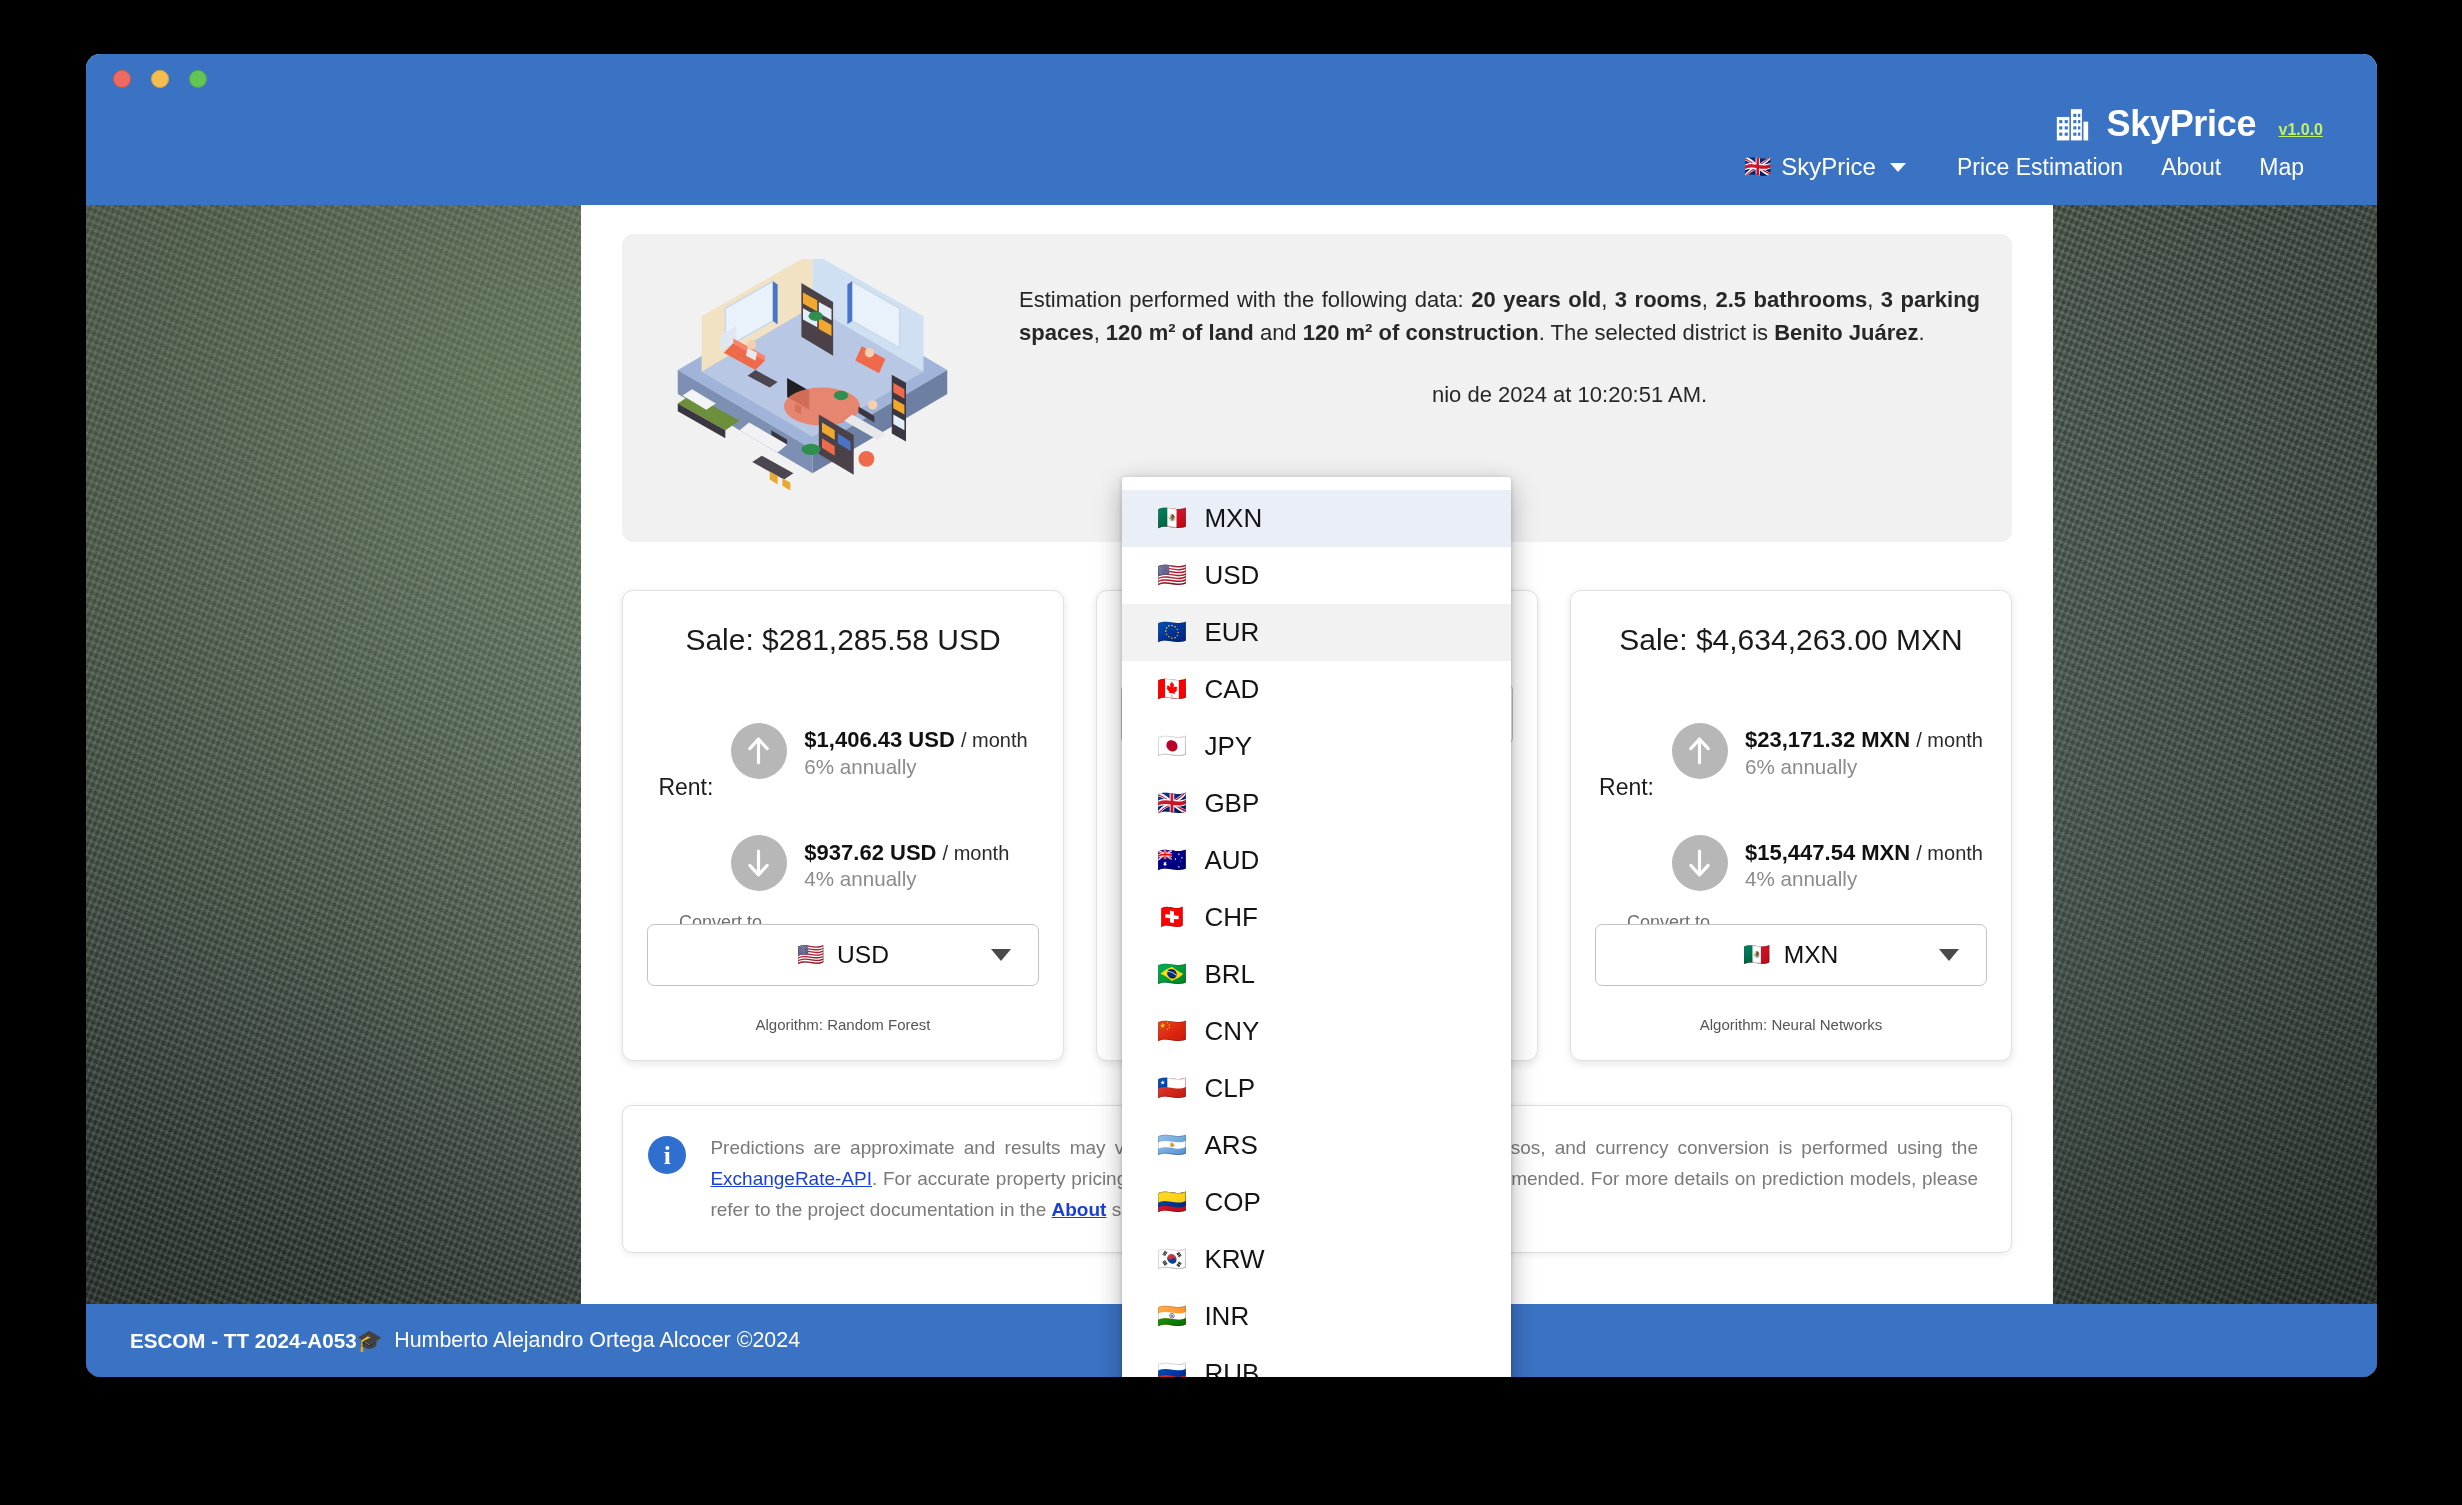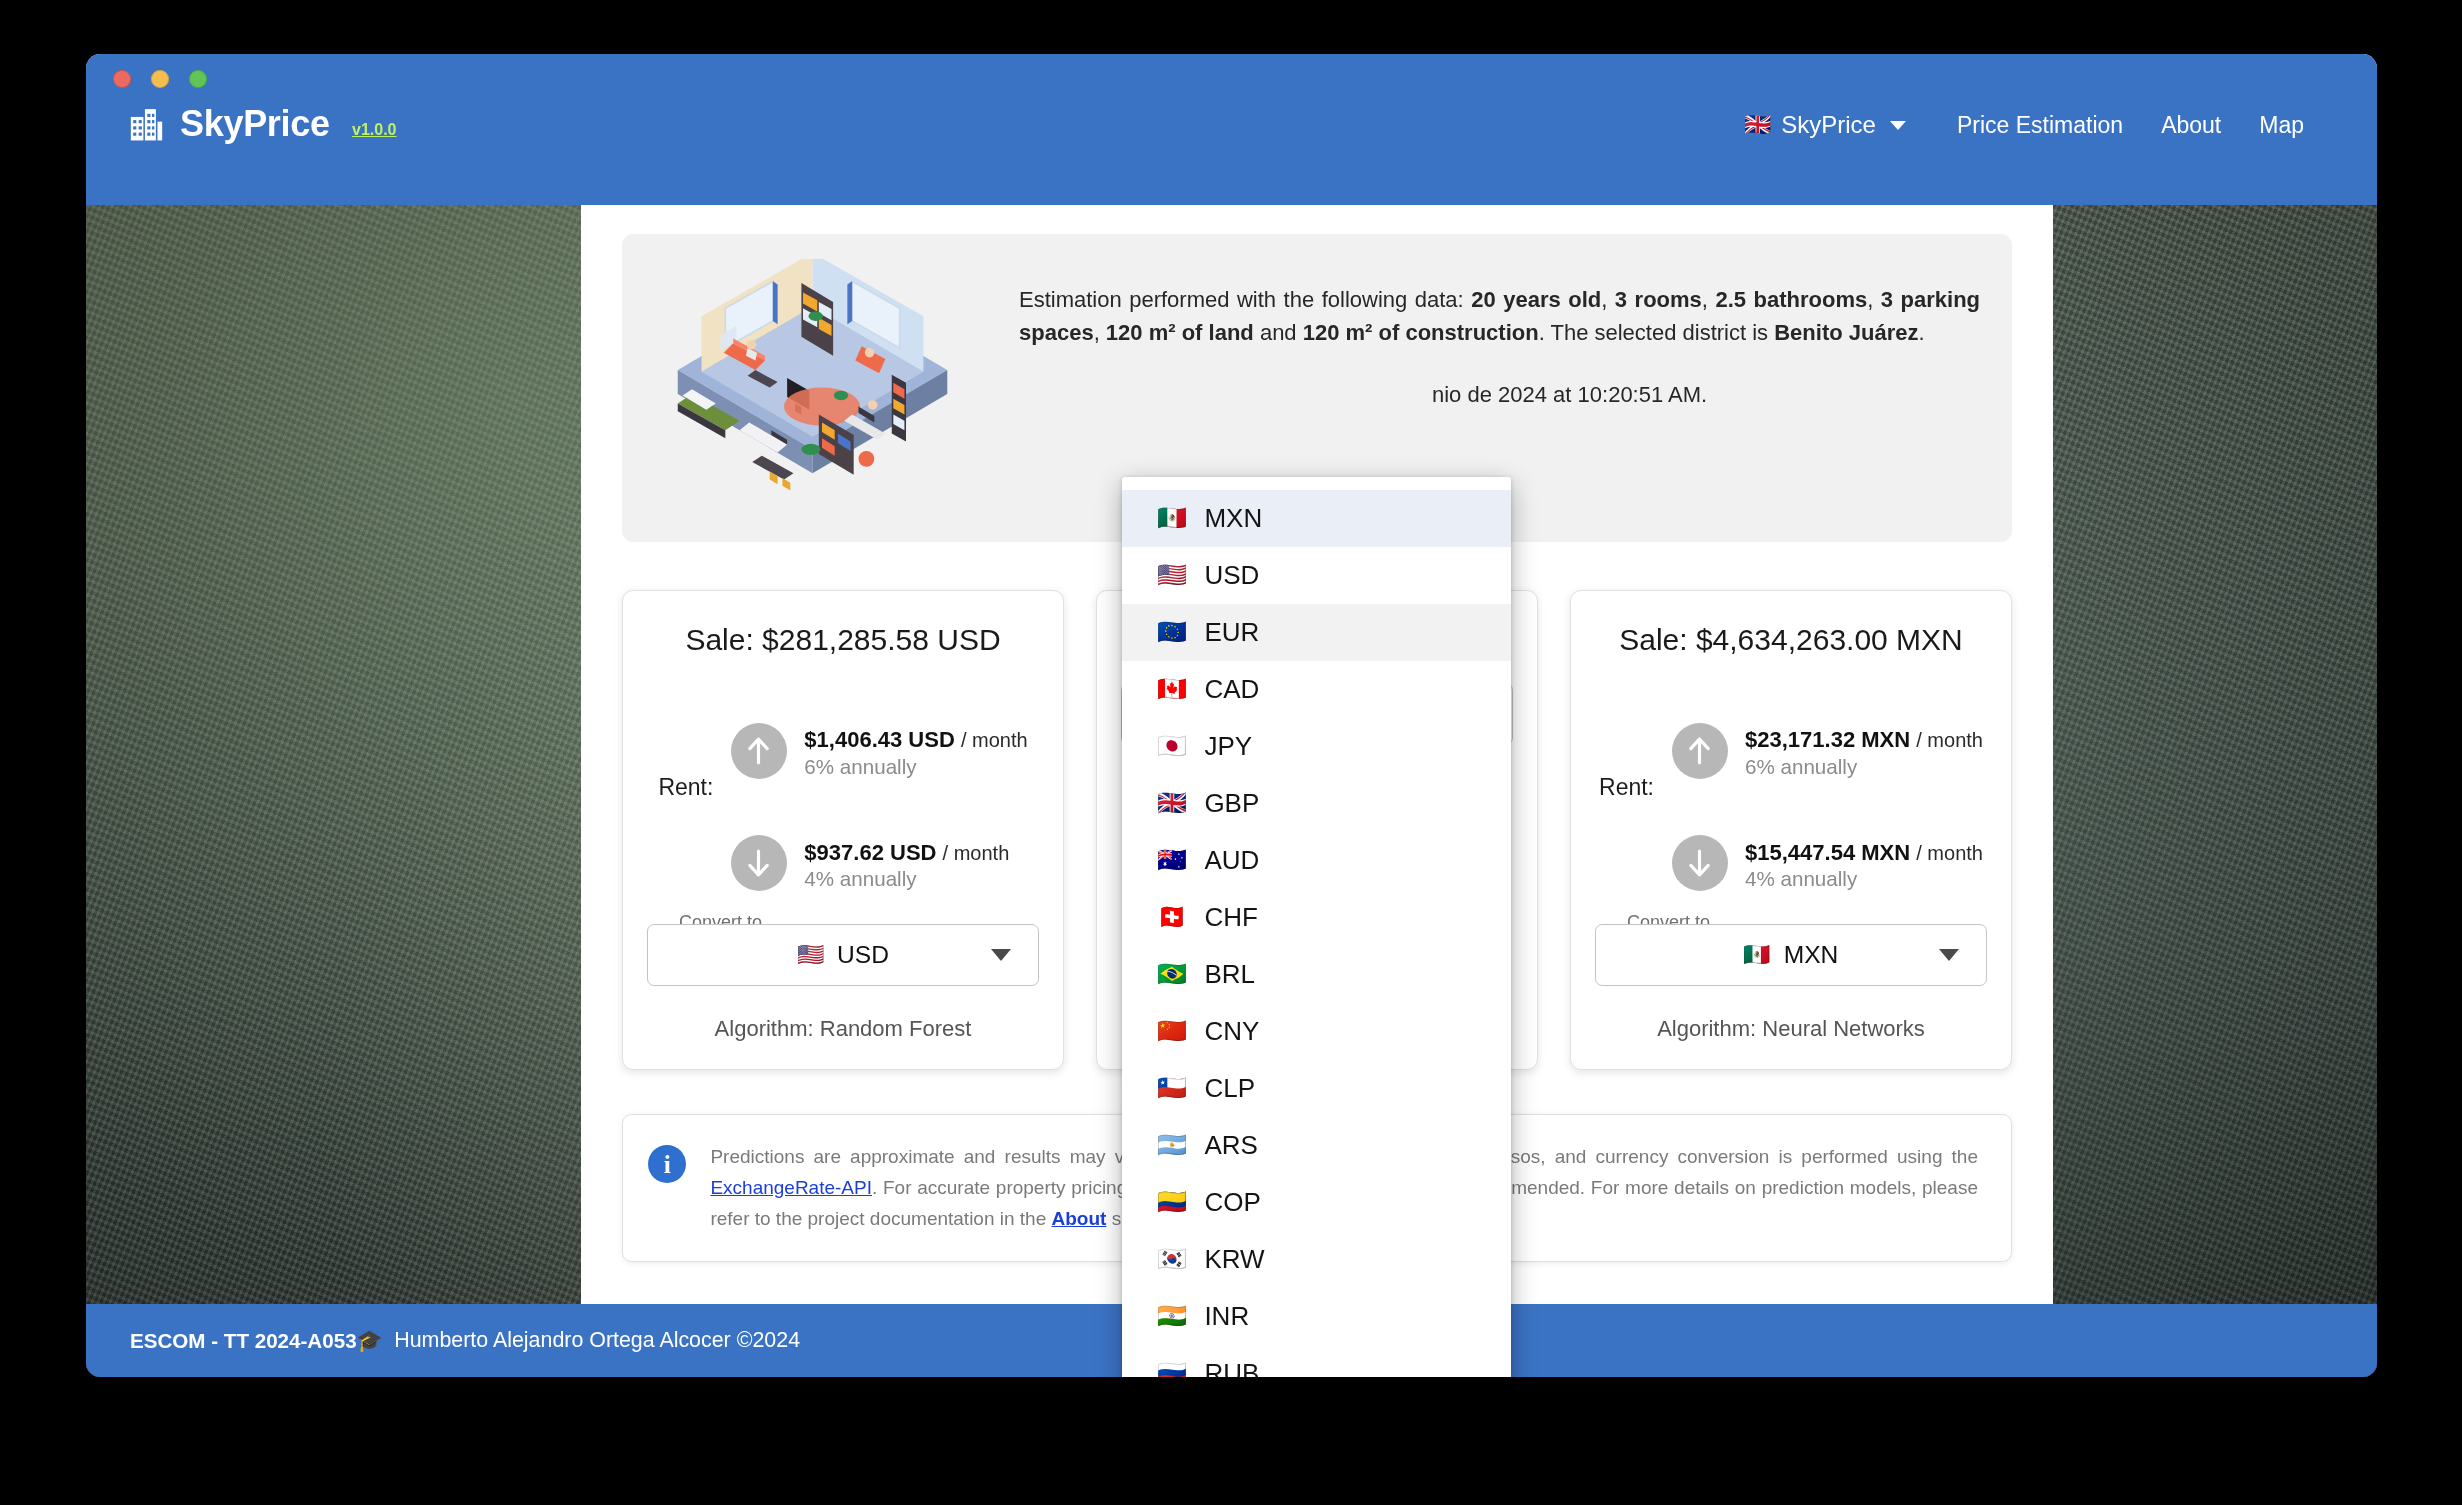--- a/index.html
+++ b/index.html
@@ -54,23 +54,24 @@
   .bg-vignette {
     position: absolute; inset: 0;
     background: radial-gradient(ellipse at 50% 45%, rgba(0,0,0,0) 40%, rgba(0,0,0,.35) 100%);
   }
 
   
   .site-header {
     position: absolute; left: 0; top: 0; right: 0;
     height: 102px;
     background: #3b73c4;
-    display: flex; align-items: flex-start;
+    display: flex; align-items: flex-end;
     padding: 0 54px 0 43px;
     z-index: 30;
+    flex-direction: column;
   }
   .brand { display: flex; align-items: center; gap: 16px; }
   .brand-icon { width: 35px; height: 36px; position: relative; }
   .brand-icon svg { display: block; }
   .brand-name {
     color: #fff; font-size: 36px; font-weight: 700; letter-spacing: -0.3px;
   }
   .brand-ver { color: #bef264; font-size: 16px; font-weight: 700; margin-left: 6.3px; align-self: flex-end; padding-bottom: 6.3px; text-decoration: underline; }
 
   .nav { margin-left: auto; display: flex; align-items: center; gap: 0; }
@@ -154,21 +155,21 @@
     border: 0.8px solid #c3c3c3; border-radius: 7.1px; height: 62px;
     display: flex; align-items: center; justify-content: center; position: relative;
     background: #fff;
   }
   .select-value { display: flex; align-items: center; gap: 12.7px; font-size: 24.6px; color: #111; }
   .select-caret {
     position: absolute; right: 27px; top: 50%; transform: translateY(-50%);
     width: 0; height: 0; border-left: 10.3px solid transparent; border-right: 10.3px solid transparent;
     border-top: 12px solid #4a4a4a;
   }
-  .card-algo { margin-top: auto; padding-top: 30px; font-size: 22px; color: #555; text-align: center; }
+  .card-algo { margin-top: auto; padding-top: 30px; font-size: 15px; color: #555; text-align: center; }
 
   
   .disclaimer {
     margin: 44px 41px 36px 41px;
     border: 0.8px solid #dedede;
     border-radius: 9.5px;
     box-shadow: 0 1.6px 6.3px rgba(0,0,0,.07);
     display: flex; align-items: flex-start; gap: 24px;
     padding: 27px 33px 27px 25.4px;
   }

